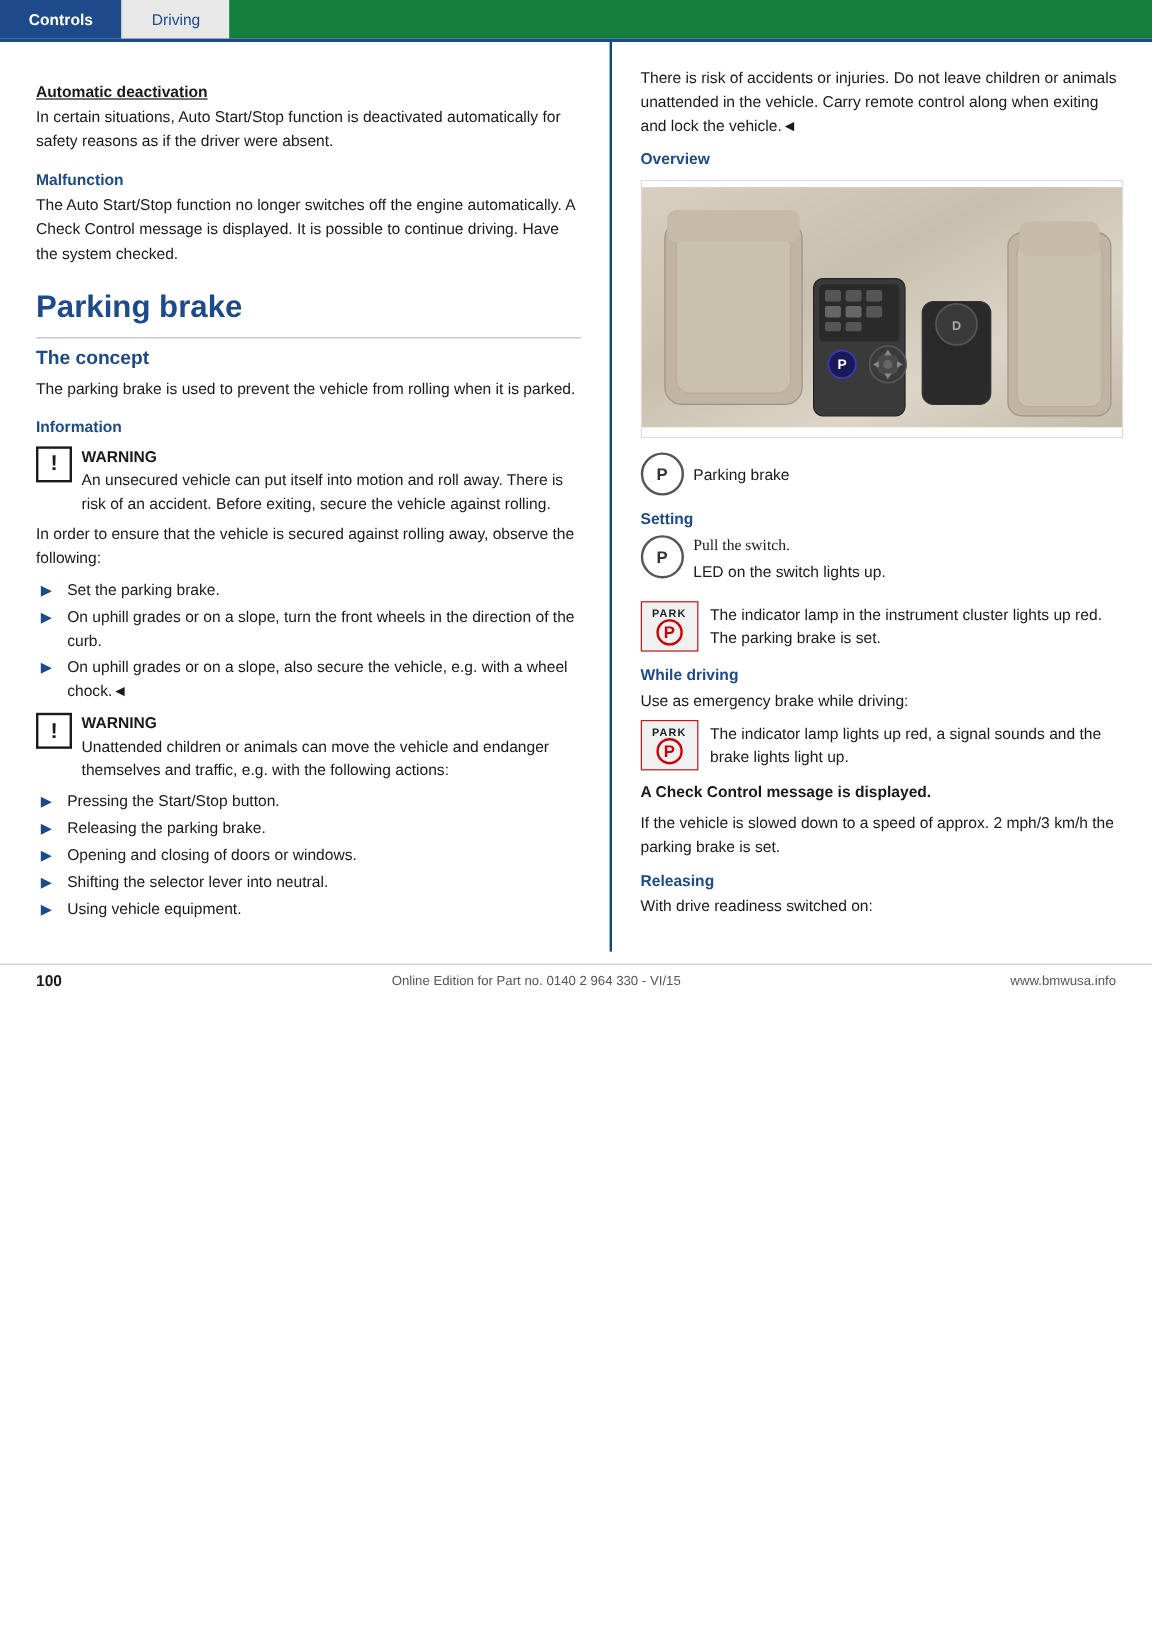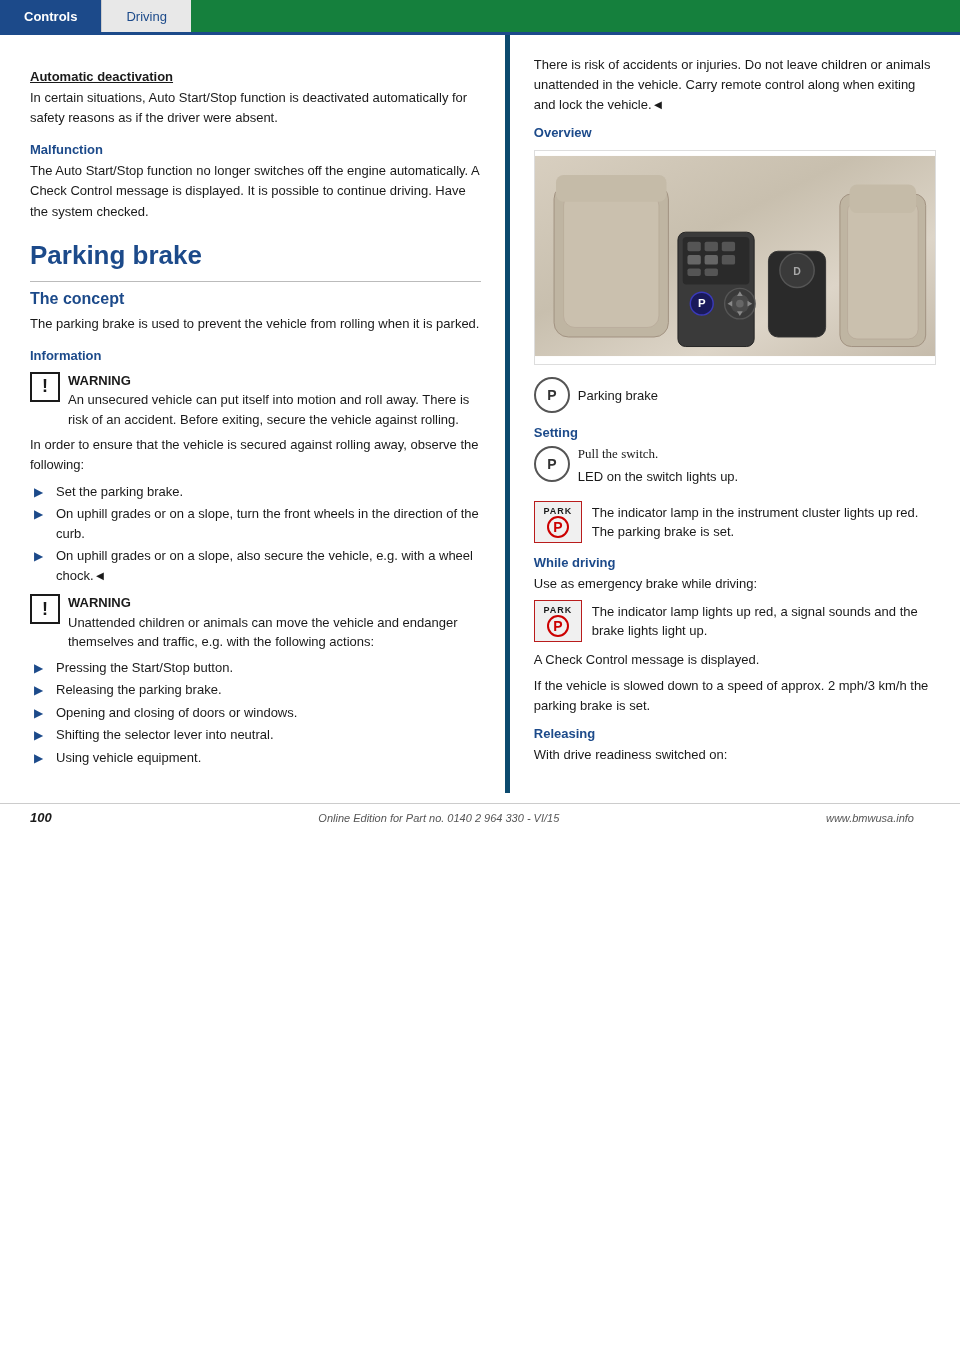--- a/index.html
+++ b/index.html
@@ -43,21 +43,21 @@
 
     
     .content-wrapper {
       display: flex;
       gap: 0;
       padding: 0;
     }
     .left-col {
       width: 532px;
       padding: 20px 24px 20px 30px;
-      border-right: 5px solid #0c4a6e;
+      border-right: 2px solid #0c4a6e;
     }
     .right-col {
       width: 470px;
       padding: 20px 24px 20px 24px;
     }
 
     
     .section-heading {
       font-size: 13px;
       font-weight: bold;
@@ -211,24 +211,23 @@
       border: none;
       border-top: 1px solid #bbb;
       margin: 4px 0 8px 0;
     }
 
     
     .footer {
       display: flex;
       align-items: center;
       justify-content: space-between;
-      padding: 6px 46px 6px 30px;
+      padding: 6px 30px 6px 30px;
       border-top: 1px solid #ccc;
       margin-top: 10px;
-      font-style: italic;
     }
     .footer-page {
       font-size: 13px;
       font-weight: bold;
       color: #1a1a1a;
     }
     .footer-text {
       font-size: 11px;
       color: #555;
       text-align: center;
@@ -454,21 +453,21 @@
     <p>Use as emergency brake while driving:</p>
 
     <div class="icon-row" style="align-items:flex-start; margin-top:6px;">
       <div class="park-indicator">
         <div class="park-indicator-top">PARK</div>
         <div class="park-indicator-bottom">P</div>
       </div>
       <div class="icon-text" style="padding-top:2px;">The indicator lamp lights up red, a signal sounds and the brake lights light up.</div>
     </div>
 
-    <p style="margin-top:8px;">A Check Control message is displayed.</p>
+    <p style="margin-top:8px;font-weight:bold;">A Check Control message is displayed.</p>
     <p>If the vehicle is slowed down to a speed of approx. 2 mph/3 km/h the parking brake is set.</p>
 
     <div class="section-heading-blue" style="margin-top:10px;">
       <span>Releasing</span>
     </div>
     <p>With drive readiness switched on:</p>
 
   </div>
 </div>
 

